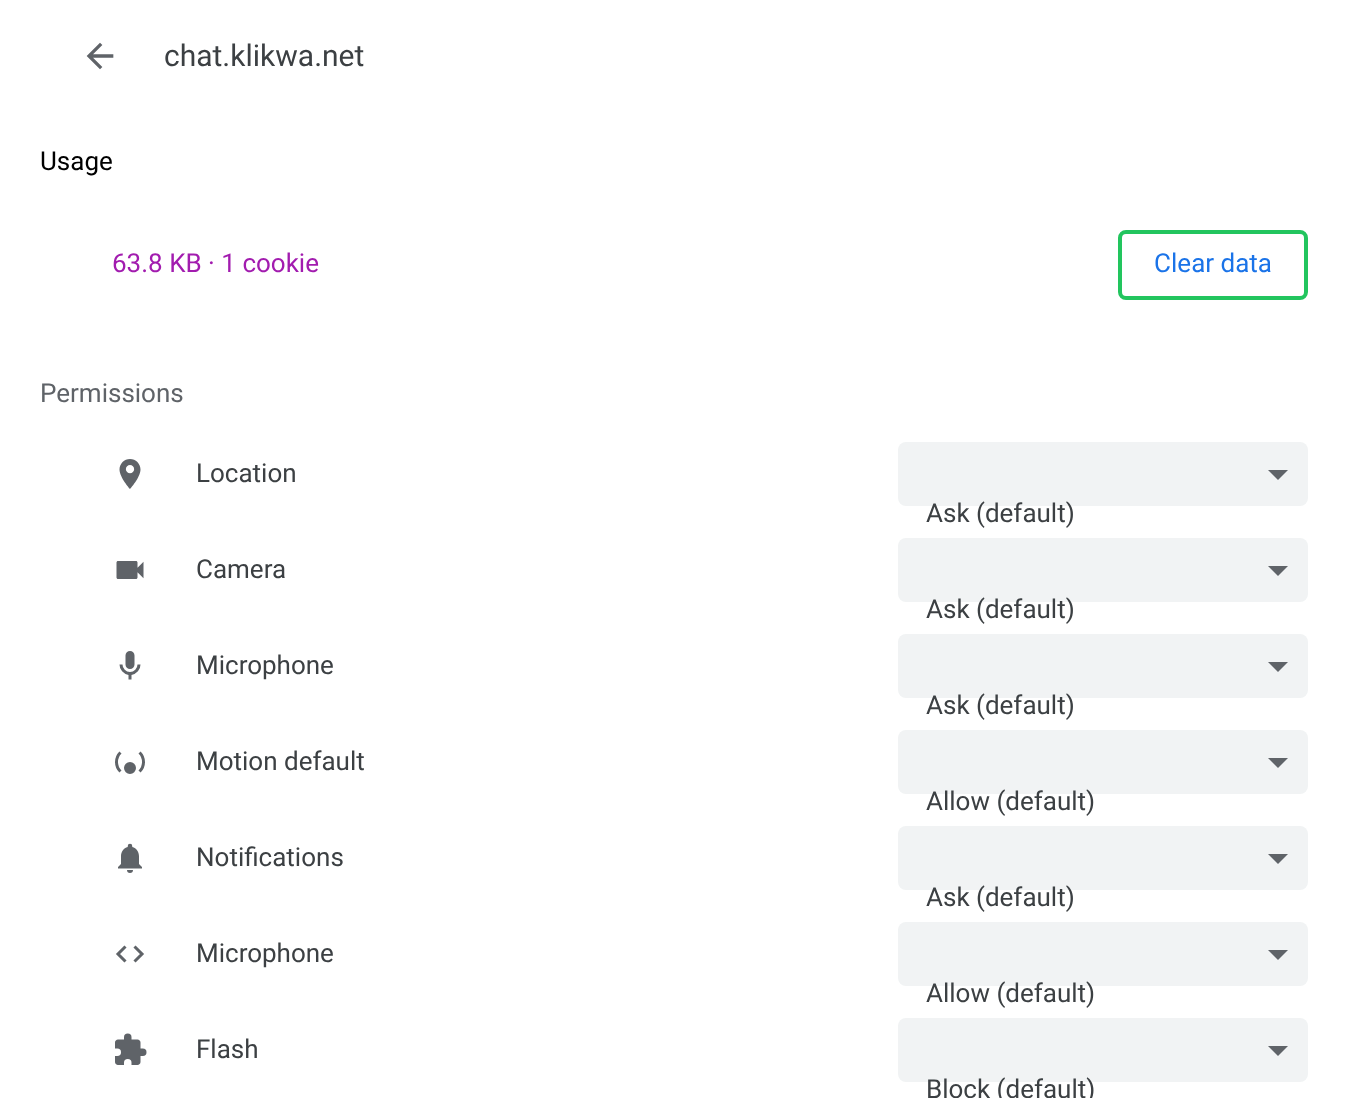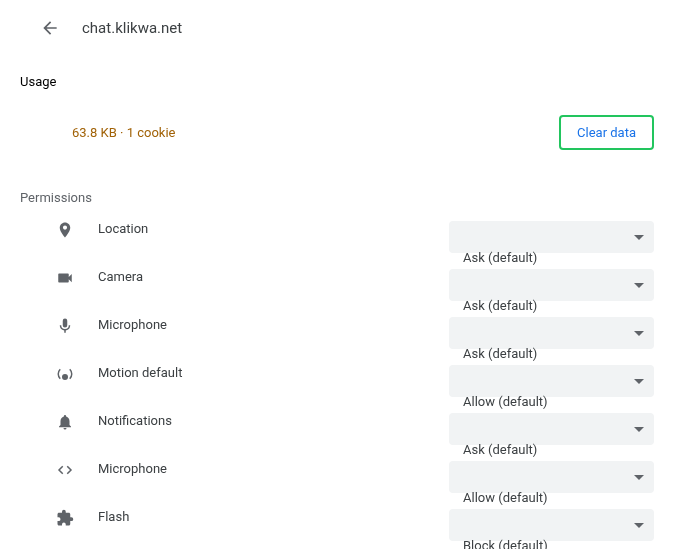--- a/index.html
+++ b/index.html
@@ -52,27 +52,26 @@
     cursor: pointer;
     font-family: inherit;
   }
   .usage-row {
     display: flex;
     align-items: center;
     padding: 18px 20px 18px 56px;
   }
   .usage-text {
     flex: 1;
-    color: #a16207;
-    font-size: 13px;
-    margin-left: 16px;
+    color: #a21caf;
+    font-size: 13px;
   }
   .perm-row {
     display: flex;
-    align-items: flex-start;
+    align-items: center;
     padding: 8px 20px 8px 56px;
     min-height: 48px;
   }
   .perm-icon {
     width: 28px;
     display: flex;
     align-items: center;
     justify-content: flex-start;
     color: #5f6368;
     margin-right: 14px;

